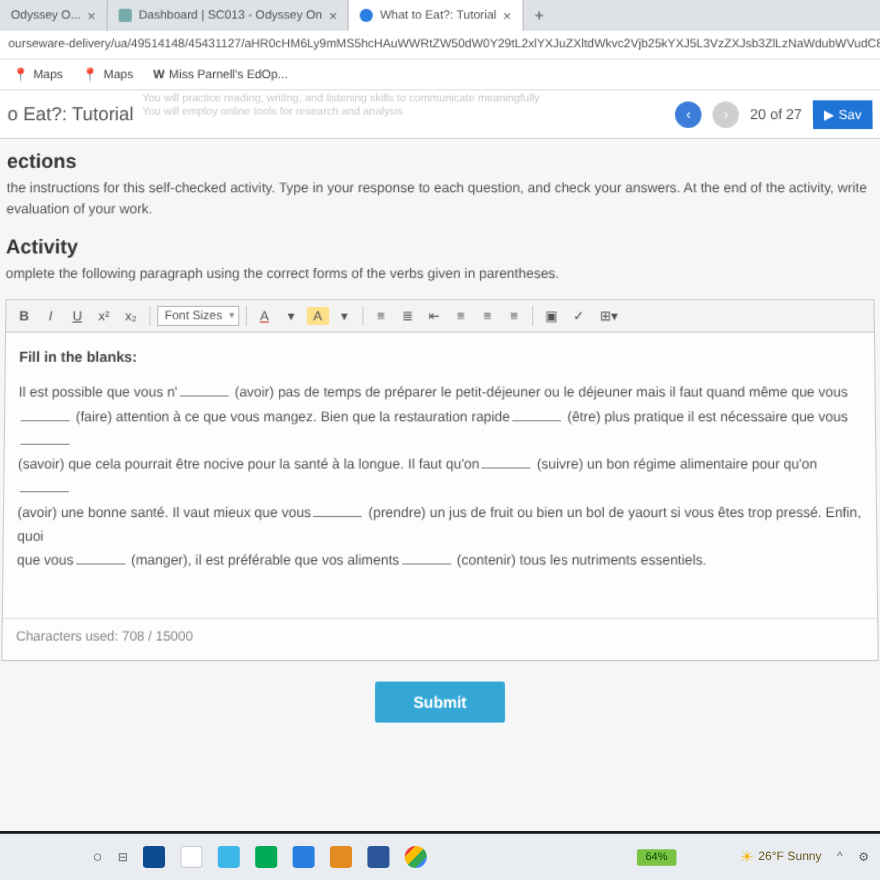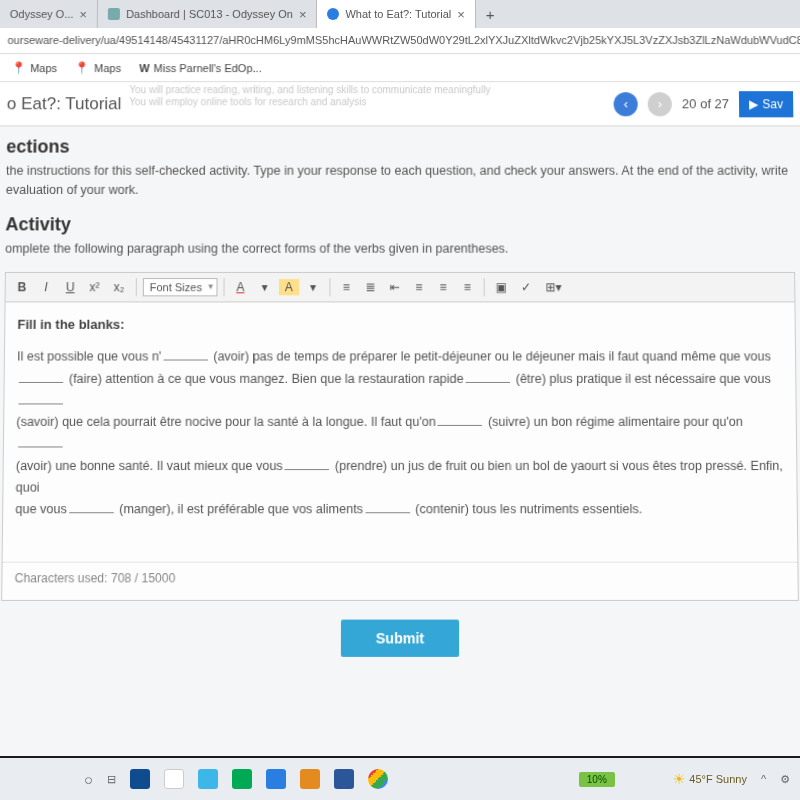--- a/index.html
+++ b/index.html
@@ -168,21 +168,21 @@
   <span style="color:#666">⊟</span>
   <span class="tb-ico" style="background:#0f4b8f"></span>
   <span class="tb-ico" style="background:#fff;border:1px solid #ccc"></span>
   <span class="tb-ico" style="background:#3db6e8"></span>
   <span class="tb-ico" style="background:#0a5"></span>
   <span class="tb-ico" style="background:#2a7de1"></span>
   <span class="tb-ico" style="background:#e38b1e"></span>
   <span class="tb-ico" style="background:#2b579a"></span>
   <span class="tb-ico" style="background:linear-gradient(135deg,#ea4335 0 25%,#fbbc05 0 50%,#34a853 0 75%,#4285f4 0);border-radius:50%"></span>
   <span class="spacer"></span>
-  <span class="battery">10%</span>
+  <span class="battery">64%</span>
   <span style="width:30px"></span>
   <span class="weather">
       <span class="sun">☀</span>
-      <span>45°F Sunny</span>
+      <span>26°F Sunny</span>
     </span>
   <span style="color:#666">^</span>
   <span style="color:#666">⚙</span>
 </div>
 
 </body></html>

